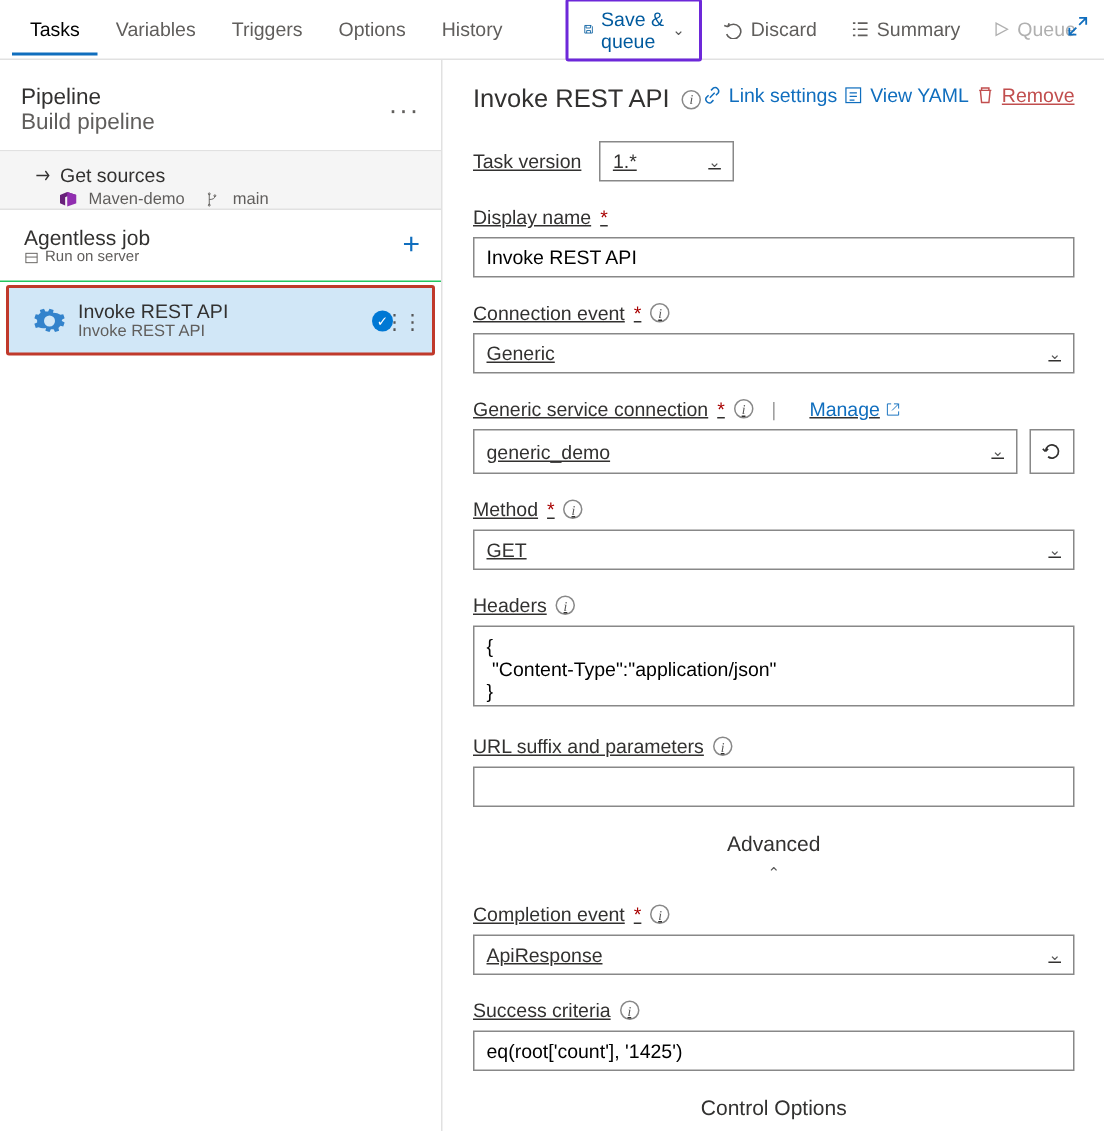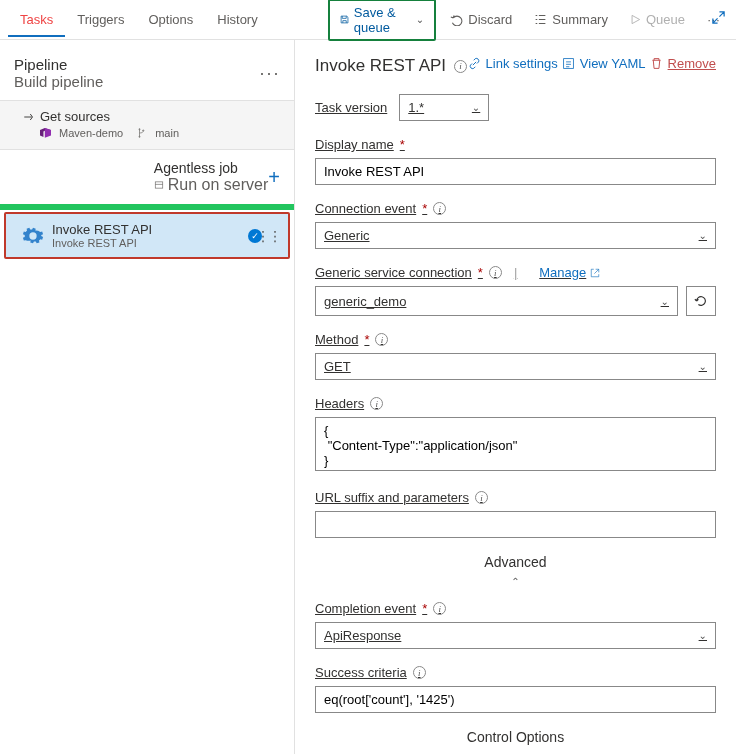--- a/index.html
+++ b/index.html
@@ -1,37 +1,37 @@
 <!DOCTYPE html>
 <html><head>
 <meta charset="utf-8">
 <style>
 * { box-sizing: border-box; margin: 0; padding: 0; font-family: "Segoe UI", Arial, sans-serif; }
 body { width: 736px; height: 754px; background: #fff; color: #323130; font-size: 13px; overflow: hidden; position: relative; }
 .topbar { display: flex; align-items: center; height: 40px; border-bottom: 1px solid #e1e1e1; padding: 0 8px; }
 .tabs { display: flex; gap: 0; }
 .tab { padding: 10px 12px 8px; font-size: 13px; color: #605e5c; cursor: pointer; border-bottom: 2px solid transparent; }
-.tab.active { color: #ef4444; border-bottom: 2px solid #106ebe; }
+.tab.active { color: #000000; border-bottom: 2px solid #106ebe; }
 .toolbar { display: flex; align-items: center; gap: 6px; margin-left: 30px; }
 .tool-btn { display: flex; align-items: center; gap: 5px; padding: 5px 8px; font-size: 13px; color: #605e5c; cursor: pointer; }
-.tool-btn.primary { color: #005a9e; border: 2px solid #15803d; padding: 4px 10px; border-radius: 2px; margin-left: 28px; }
+.tool-btn.primary { color: #005a9e; border: 2px solid #6d28d9; padding: 4px 10px; border-radius: 2px; }
 .tool-btn.disabled { color: #b0b0b0; }
 .expand-icon { position: absolute; right: 10px; top: 10px; color: #106ebe; cursor: pointer; }
 .main { display: flex; height: calc(100% - 40px); }
 .side { width: 295px; border-right: 1px solid #e1e1e1; padding-top: 12px; background: #fff; }
 .side-header { display: flex; justify-content: space-between; align-items: center; padding: 4px 14px 10px; border-bottom: 1px solid #e1e1e1; }
 .side-title { font-size: 15px; color: #323130; }
 .side-sub { font-size: 15px; color: #605e5c; }
 .dots { color: #605e5c; font-size: 18px; letter-spacing: 1px; cursor: pointer; }
-.sources { border-bottom: 1px solid #e1e1e1; padding: 8px 14px 10px 22px; background: #f5f5f5;}
+.sources { border-bottom: 1px solid #e1e1e1; padding: 8px 14px 0 22px; background: #f5f5f5;}
 .sources-title { font-size: 13px; color: #323130; display:flex; align-items:center; gap:6px;}
 .source-line { display: flex; align-items: center; gap: 8px; font-size: 11px; color: #605e5c; margin-top: 3px; padding-left: 18px; }
-.job { display: flex; justify-content: flex-end; align-items: center; padding: 10px 14px 10px 16px; border-bottom: 6px solid #22c55e; }
+.job { display: flex; justify-content: space-between; align-items: center; padding: 10px 14px 10px 16px; border-bottom: 1px solid #22c55e; }
 .job-title { font-size: 14px; }
-.job-sub { font-size: 16px; color: #605e5c; display:flex; align-items:center; gap:4px;}
+.job-sub { font-size: 10px; color: #605e5c; display:flex; align-items:center; gap:4px;}
 .plus { color: #106ebe; font-size: 20px; font-weight:300; cursor: pointer; }
 .task-item { display: flex; align-items: center; gap: 8px; padding: 8px 10px 8px 16px; background: #d1e7f7; border: 2px solid #c0392b; border-radius: 2px; margin: 2px 4px; position: relative; }
 .task-gear { color: #2178c7; }
 .task-name { font-size: 13px; color: #323130; }
 .task-sub { font-size: 11px; color: #605e5c; }
 .check-badge { width: 14px; height: 14px; background: #0078d4; border-radius: 50%; display: flex; align-items: center; justify-content: center; color: #fff; font-size: 9px; position: absolute; right: 26px; }
 .grip { position: absolute; right: 8px; color: #555; letter-spacing: -2px; font-size: 14px; }
 .content { flex: 1; padding: 16px 20px; overflow-y: auto; }
 .content-header { display: flex; justify-content: space-between; align-items: flex-start; margin-bottom: 18px; }
 .content-title { font-size: 17px; font-weight: 400; display:flex; align-items:center; gap:8px;}
@@ -55,20 +55,21 @@
 .refresh-btn { width: 30px; height: 30px; border: 1px solid #888; display: flex; align-items: center; justify-content: center; font-size: 14px; cursor: pointer; }
 .section { font-size: 14px; margin: 16px 0 14px; display: flex; align-items: center; gap: 6px; cursor: pointer; flex-direction: column; }
 svg { display: block; }
 </style>
 </head>
 <body>
 
 <div class="topbar">
   <div class="tabs">
     <div class="tab active">Tasks</div>
+    <div class="tab">Variables</div>
     <div class="tab">Triggers</div>
     <div class="tab">Options</div>
     <div class="tab">History</div>
   </div>
   <div class="toolbar">
     <div class="tool-btn primary">
       <svg width="13" height="13" viewBox="0 0 16 16">
           <path fill="none" stroke="#005a9e" stroke-width="1.3" d="M2 2h10l2 2v10H2z M4 2v4h7V2 M5 14v-4h6v4"></path>
         </svg>
       <span>Save &amp; queue</span>

